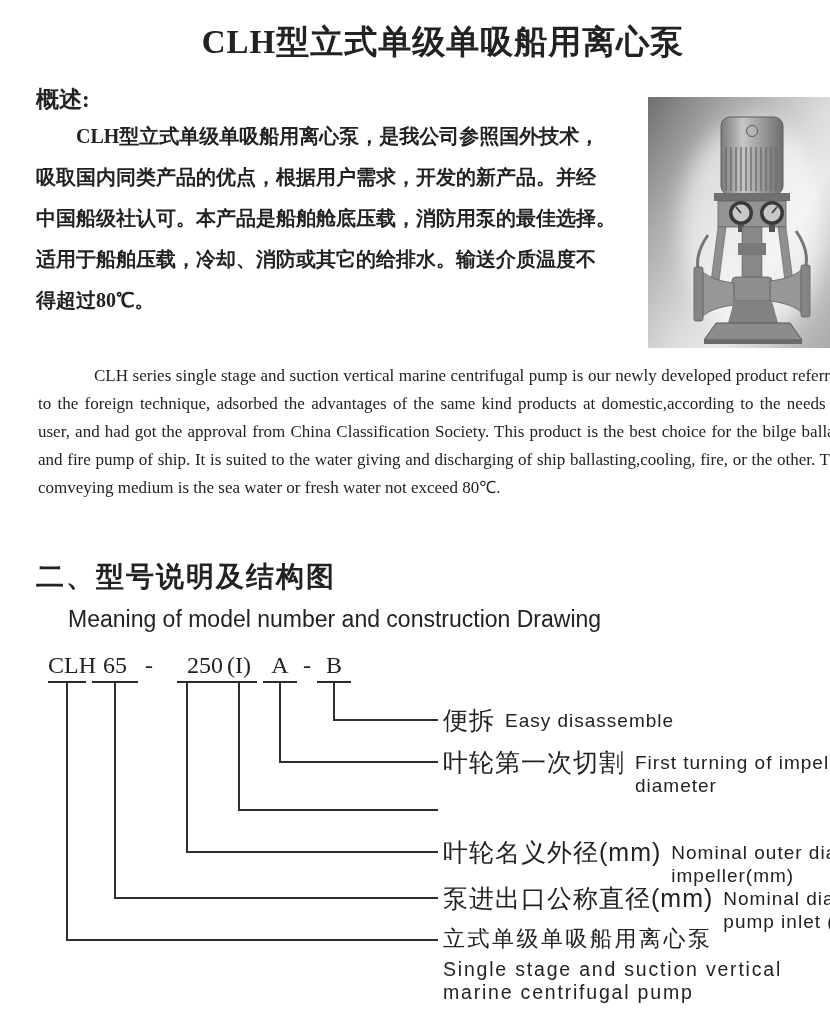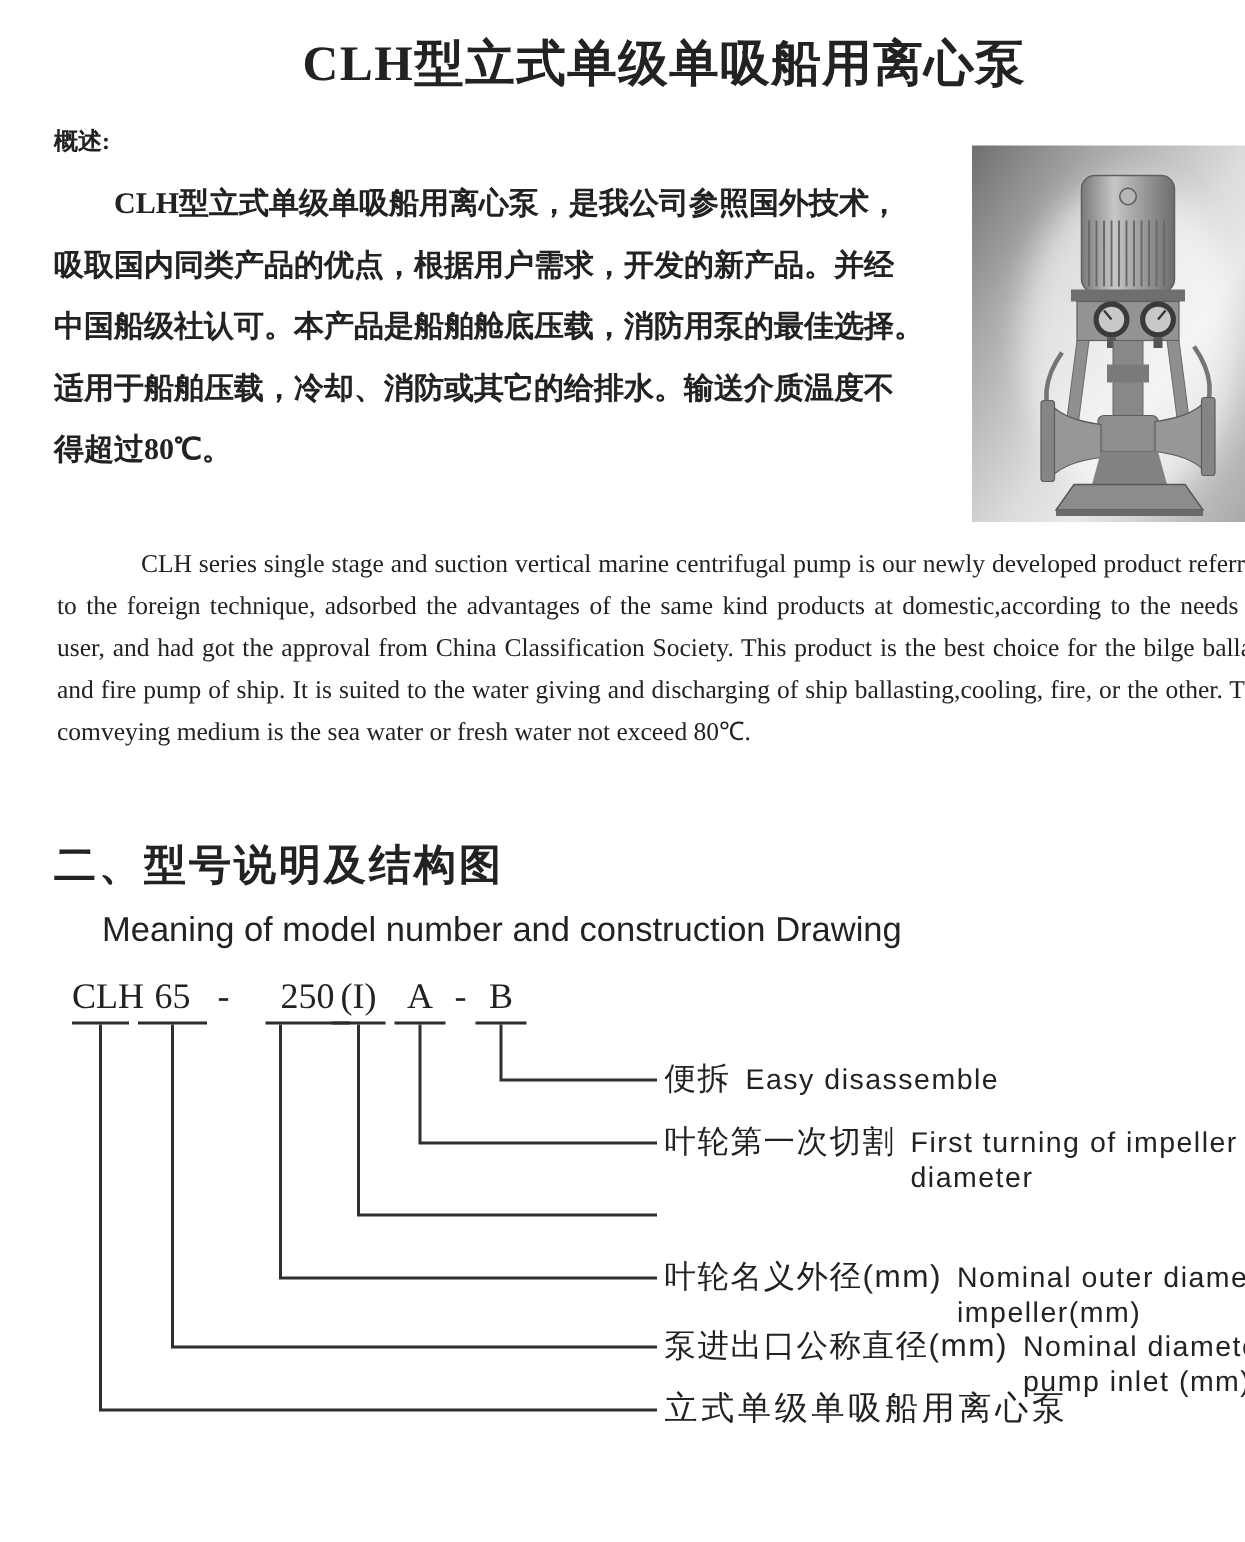--- a/index.html
+++ b/index.html
@@ -2,21 +2,21 @@
 <html><head>
 <meta charset="utf-8">
 <style>
   html,body{margin:0;padding:0;background:#ffffff;}
   .page{position:relative;width:830px;height:1028px;background:#ffffff;overflow:hidden;
         font-family:"Liberation Serif",serif;color:#222222;margin-left:28px;}
 
   .title{position:absolute;top:20px;left:0;right:0;margin:0;text-align:center;
          font-size:33px;font-weight:bold;letter-spacing:1px;}
 
-  .ov-heading{position:absolute;top:84px;left:8px;font-size:16px;font-weight:bold;}
+  .ov-heading{position:absolute;top:84px;left:8px;font-size:23px;font-weight:bold;}
 
   .ov-zh{position:absolute;top:116px;left:8px;width:612px;font-size:20px;font-weight:bold;
          line-height:41px;white-space:pre-line;text-indent:2em;}
 
   .pump-photo{position:absolute;left:620px;top:97px;width:208px;height:251px;
               background:linear-gradient(123deg,#6f6f6f 0%,#a6a6a6 22%,#dcdcdc 50%,#e8e8e8 62%,#b7b7b7 85%,#9d9d9d 100%);}
   .pump-photo svg{display:block;width:208px;height:251px;}
 
   .ov-en{position:absolute;top:362px;left:10px;width:808px;font-size:17px;line-height:28px;
          text-align:justify;text-indent:56px;}
@@ -27,21 +27,21 @@
            font-size:23px;}
 
   .diagram{position:absolute;top:645px;left:0;width:830px;height:383px;}
   .leaders{position:absolute;left:0;top:0;width:830px;height:383px;}
 
   .mp{position:absolute;top:4px;height:32px;line-height:32px;text-align:center;
       font-size:24px;font-family:"Liberation Serif",serif;border-bottom:2px solid #2b2b2b;}
   .mp.dash{border-bottom:none;}
 
   .callout{position:absolute;left:415px;font-family:"Liberation Sans",sans-serif;color:#222;white-space:nowrap;}
-  .callout .zh{display:inline-block;vertical-align:top;font-size:21px;line-height:24px;
+  .callout .zh{display:inline-block;vertical-align:top;font-size:25px;line-height:24px;
                letter-spacing:1px;margin-right:10px;}
   .callout .en{display:inline-block;vertical-align:top;font-size:19px;line-height:23px;
                letter-spacing:1px;white-space:pre-line;padding-top:1px;}
   .callout.stacked .zh{display:block;font-size:22px;letter-spacing:2.5px;margin-right:0;}
   .callout.stacked .en{display:block;margin-top:6px;font-size:19.5px;letter-spacing:1.8px;}
 </style>
 </head>
 <body>
 
 <div class="page">
@@ -147,16 +147,18 @@
 impeller(mm)</span>
     </div>
 
     <div class="callout" style="top:241px">
       <span class="zh">泵进出口公称直径(mm)</span><span class="en">Nominal diameters of
 pump inlet (mm)</span>
     </div>
 
     <div class="callout stacked" style="top:282px">
       <span class="zh">立式单级单吸船用离心泵</span>
+        <span class="en">Single stage and suction vertical
+marine centrifugal pump</span>
     </div>
 
   </div>
 </div>
 
 </body></html>

